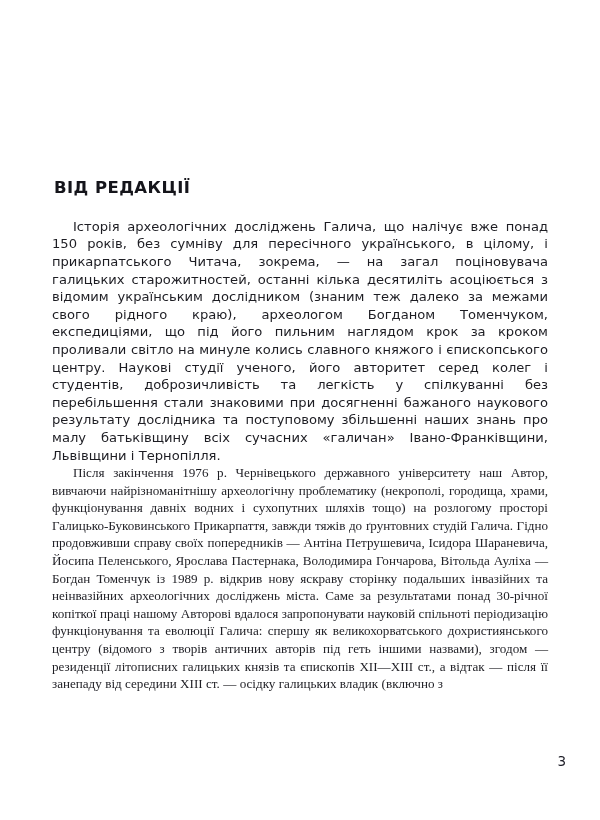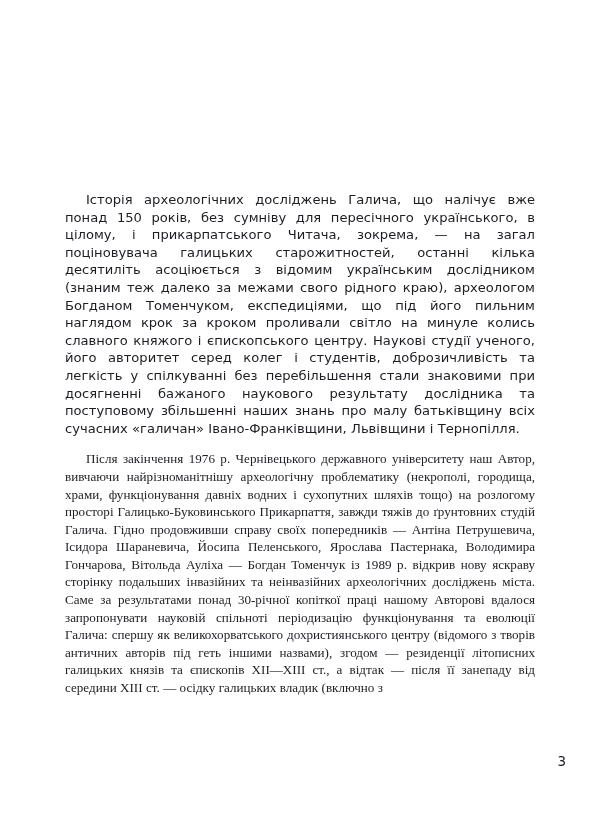--- a/index.html
+++ b/index.html
@@ -45,21 +45,21 @@
     white-space: nowrap;
   }
 
   .body-text {
     font-family: "DejaVu Sans", "Liberation Sans", sans-serif;
     font-size: 13.1px;
     line-height: 17.6px;
     color: #1d1d23;
     text-align: justify;
     text-justify: inter-word;
-    margin: 13px;
+    margin: 0;
     hyphens: none;
     word-spacing: 0.1px;
   }
 
   .body-text + .body-text {
     margin-top: 0;
     font-family: Liberation Serif, serif;
   }
 
   .body-text::first-line {
@@ -80,20 +80,21 @@
     line-height: 1;
   }
 </style>
 </head>
 <body>
 
 <div class="page">
 
   <div class="content">
 
+    <h1 class="section-heading">ВІД РЕДАКЦІЇ</h1>
 
     <p class="body-text para-indent">Історія археологічних досліджень Галича, що налічує вже понад 150 років, без сумніву для пересічного українського, в цілому, і прикарпатського Читача, зокрема, — на загал поціновувача галицьких старожитностей, останні кілька десятиліть асоціюється з відомим українським дослідником (знаним теж далеко за межами свого рідного краю), археологом Богданом Томенчуком, експедиціями, що під його пильним наглядом крок за кроком проливали світло на минуле колись славного княжого і єпископського центру. Наукові студії ученого, його авторитет серед колег і студентів, доброзичливість та легкість у спілкуванні без перебільшення стали знаковими при досягненні бажаного наукового результату дослідника та поступовому збільшенні наших знань про малу батьківщину всіх сучасних «галичан» Івано-Франківщини, Львівщини і Тернопілля.</p>
 
     <p class="body-text para-indent">Після закінчення 1976 р. Чернівецького державного університету наш Автор, вивчаючи найрізноманітнішу археологічну проблематику (некрополі, городища, храми, функціонування давніх водних і сухопутних шляхів тощо) на розлогому просторі Галицько-Буковинського Прикарпаття, завжди тяжів до ґрунтовних студій Галича. Гідно продовживши справу своїх попередників — Антіна Петрушевича, Ісидора Шараневича, Йосипа Пеленського, Ярослава Пастернака, Володимира Гончарова, Вітольда Ауліха — Богдан Томенчук із 1989 р. відкрив нову яскраву сторінку подальших інвазійних та неінвазійних археологічних досліджень міста. Саме за результатами понад 30-річної копіткої праці нашому Авторові вдалося запропонувати науковій спільноті періодизацію функціонування та еволюції Галича: спершу як великохорватського дохристиянського центру (відомого з творів античних авторів під геть іншими назвами), згодом — резиденції літописних галицьких князів та єпископів XII—XIII ст., а відтак — після її занепаду від середини XIII ст. — осідку галицьких владик (включно з</p>
 
   </div>
 
   <div class="page-number">3</div>
 
 </div>

